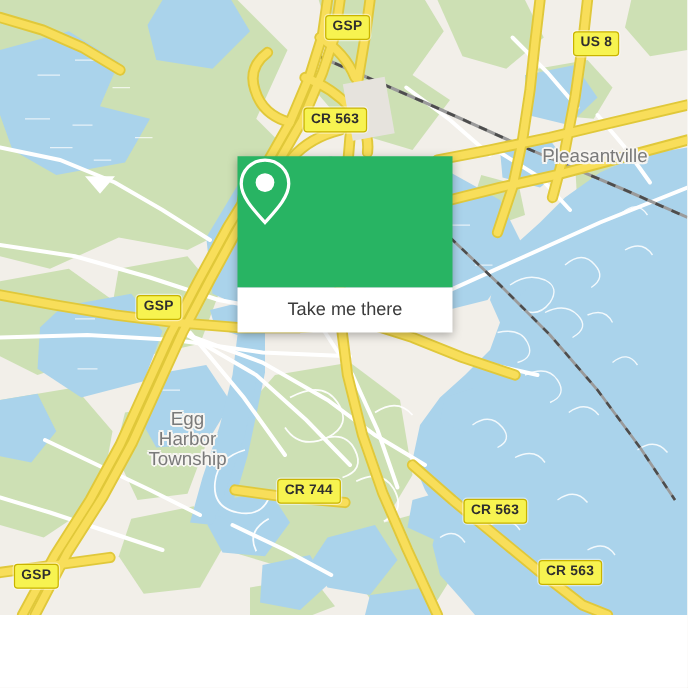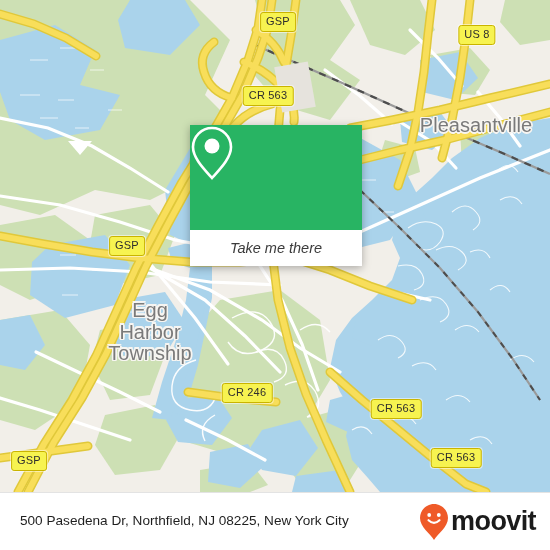--- a/index.html
+++ b/index.html
@@ -21,21 +21,21 @@
   #map-canvas svg { position: absolute; left: 0; top: 0; }
 
   
   .shield {
     position: absolute;
     background: #f7f350;
     border: 1.5px solid #c9b400;
     border-radius: 3px;
     color: #2e2e2e;
     font-size: 11px;
-    font-weight: normal;
+    font-weight: bold;
     line-height: 1;
     padding: 3px 5px 4px 5px;
     letter-spacing: 0.2px;
     white-space: nowrap;
     transform: translate(-50%, -50%);
     box-shadow: 0 0 0 1px rgba(255,255,255,.5);
   }
 
   
   .place-label {
@@ -44,29 +44,28 @@
     color: #7a7a7a;
     font-size: 14px;
     font-weight: normal;
     text-align: center;
     line-height: 1.08;
     white-space: pre-line;
     text-shadow:
       -1.6px 0 #f7f5f1, 1.6px 0 #f7f5f1, 0 -1.6px #f7f5f1, 0 1.6px #f7f5f1,
       -1.2px -1.2px #f7f5f1, 1.2px -1.2px #f7f5f1, -1.2px 1.2px #f7f5f1, 1.2px 1.2px #f7f5f1;
   }
-  .place-label.big { font-size: 20px; }
+  .place-label.big { font-size: 15px; }
 
   
   #popup {
     position: absolute;
     left: 190px; top: 125px;
     width: 154px;
     filter: drop-shadow(0 2px 4px rgba(0,0,0,0.30));
-    font-style: italic;
   }
   #popup-image {
     width: 172px; height: 105px;
     background: #28b463;
     display: flex; align-items: center; justify-content: center;
   }
   #popup-footer {
     width: 172px; height: 36px;
     background: #ffffff;
     display: flex; align-items: center; justify-content: center;
@@ -300,51 +299,39 @@
       </g>
 
       <rect x="278" y="64" width="34" height="46" fill="#e6e3dd" transform="rotate(-10 295 87)"></rect>
 
     </svg>
 
     <div class="shield" style="left:278px; top:22px;">GSP</div>
     <div class="shield" style="left:477px; top:35px;">US 8</div>
     <div class="shield" style="left:268px; top:96px;">CR 563</div>
     <div class="shield" style="left:127px; top:246px;">GSP</div>
-    <div class="shield" style="left:247px; top:393px;">CR 246</div>
+    <div class="shield" style="left:247px; top:393px;">CR 744</div>
     <div class="shield" style="left:396px; top:409px;">CR 563</div>
     <div class="shield" style="left:456px; top:458px;">CR 563</div>
     <div class="shield" style="left:29px; top:461px;">GSP</div>
 
     <div class="place-label big" style="left:476px; top:126px;">Pleasantville</div>
-    <div class="place-label big" style="left:150px; top:332px;">Egg
+    <div class="place-label big" style="left:150px; top:352px;">Egg
 Harbor
 Township</div>
 
     <div id="popup-tail"></div>
     <div id="popup">
       <div id="popup-image">
         <svg width="44" height="56" viewBox="0 0 44 56">
           <path d="M22,3 C11.5,3 3,11.5 3,22 C3,33 14,44 22,53 C30,44 41,33 41,22 C41,11.5 32.5,3 22,3 Z" fill="none" stroke="#ffffff" stroke-width="2.6"></path>
           <circle cx="22" cy="21" r="7.5" fill="#ffffff"></circle>
         </svg>
       </div>
       <div id="popup-footer">
         <span>Take me there</span>
       </div>
     </div>
 
   </div>
 
-  <div id="bottom-bar">
-    <div id="address-text">500 Pasedena Dr, Northfield, NJ 08225, New York City</div>
-    <div id="moovit-logo">
-      <svg width="30" height="38" viewBox="0 0 30 38">
-        <path d="M15,1 C7.3,1 1,7.3 1,15 C1,24 11,30.5 15,37 C19,30.5 29,24 29,15 C29,7.3 22.7,1 15,1 Z" fill="#ef5a28"></path>
-        <circle cx="10.2" cy="12" r="1.9" fill="#ffffff"></circle>
-        <circle cx="19.8" cy="12" r="1.9" fill="#ffffff"></circle>
-        <path d="M9.5,17.2 q5.5,5.2 11,0" fill="none" stroke="#ffffff" stroke-width="2.1" stroke-linecap="round"></path>
-      </svg>
-      <span id="moovit-wordmark">moovit</span>
-    </div>
-  </div>
 
 </div>
 
 </body></html>

